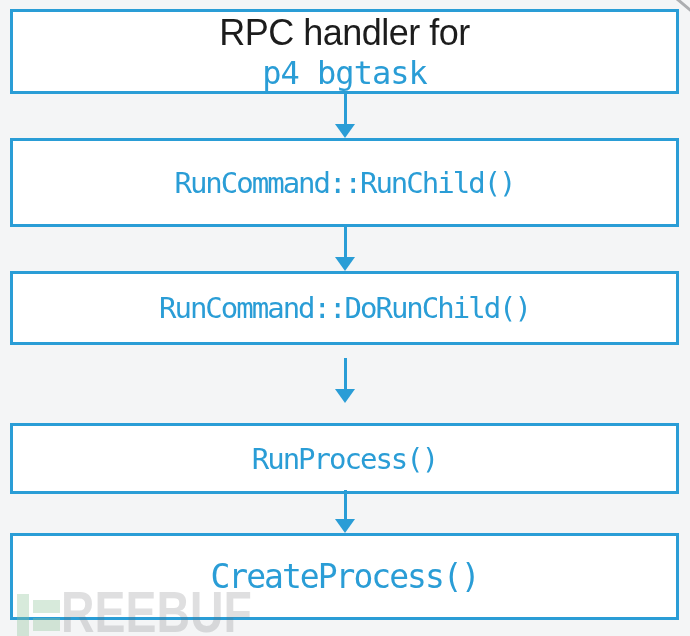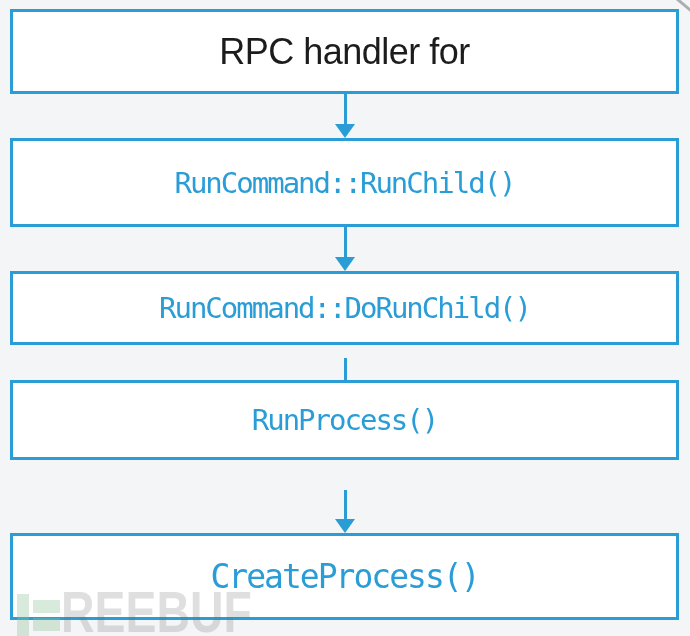--- a/index.html
+++ b/index.html
@@ -32,21 +32,21 @@
     margin: 0 7px;
     letter-spacing: -1px;
   }
   .mono {
     font-family: "DejaVu Sans Mono", monospace;
     color: var(--accent);
     letter-spacing: -2px;
   }
   .node2 { top: 138px; height: 89px; font-size: 29px; }
   .node3 { top: 271px; height: 74px; font-size: 29px; }
-  .node4 { top: 380px; height: 80px; font-size: 29px; }
+  .node4 { top: 423px; height: 71px; font-size: 29px; }
   .node5 { top: 533px; height: 87px; font-size: 33px; }
 
   
   .arrow { position: absolute; left: 335px; width: 20px; }
   .a1 { top: 94px;  height: 44px; }
   .a2 { top: 227px; height: 44px; }
   .a3 { top: 358px; height: 45px; }
   .a4 { top: 490px; height: 43px; }
   .arrow-line {
     position: absolute;
@@ -99,20 +99,21 @@
     transform-origin: left top;
   }
 </style>
 </head>
 <body style="--accent: #2a9dd6; background: rgb(244, 245, 246);">
 
 <div class="corner-artifact"></div>
 
 <div class="node node1">
   <span>RPC handler for</span>
+  <span class="code">p4 bgtask</span>
 </div>
 
 <div class="arrow a1">
   <div class="arrow-line"></div>
   <div class="arrow-head"></div>
 </div>
 
 <div class="node node2 mono">
   <span>RunCommand::RunChild()</span>
 </div>

